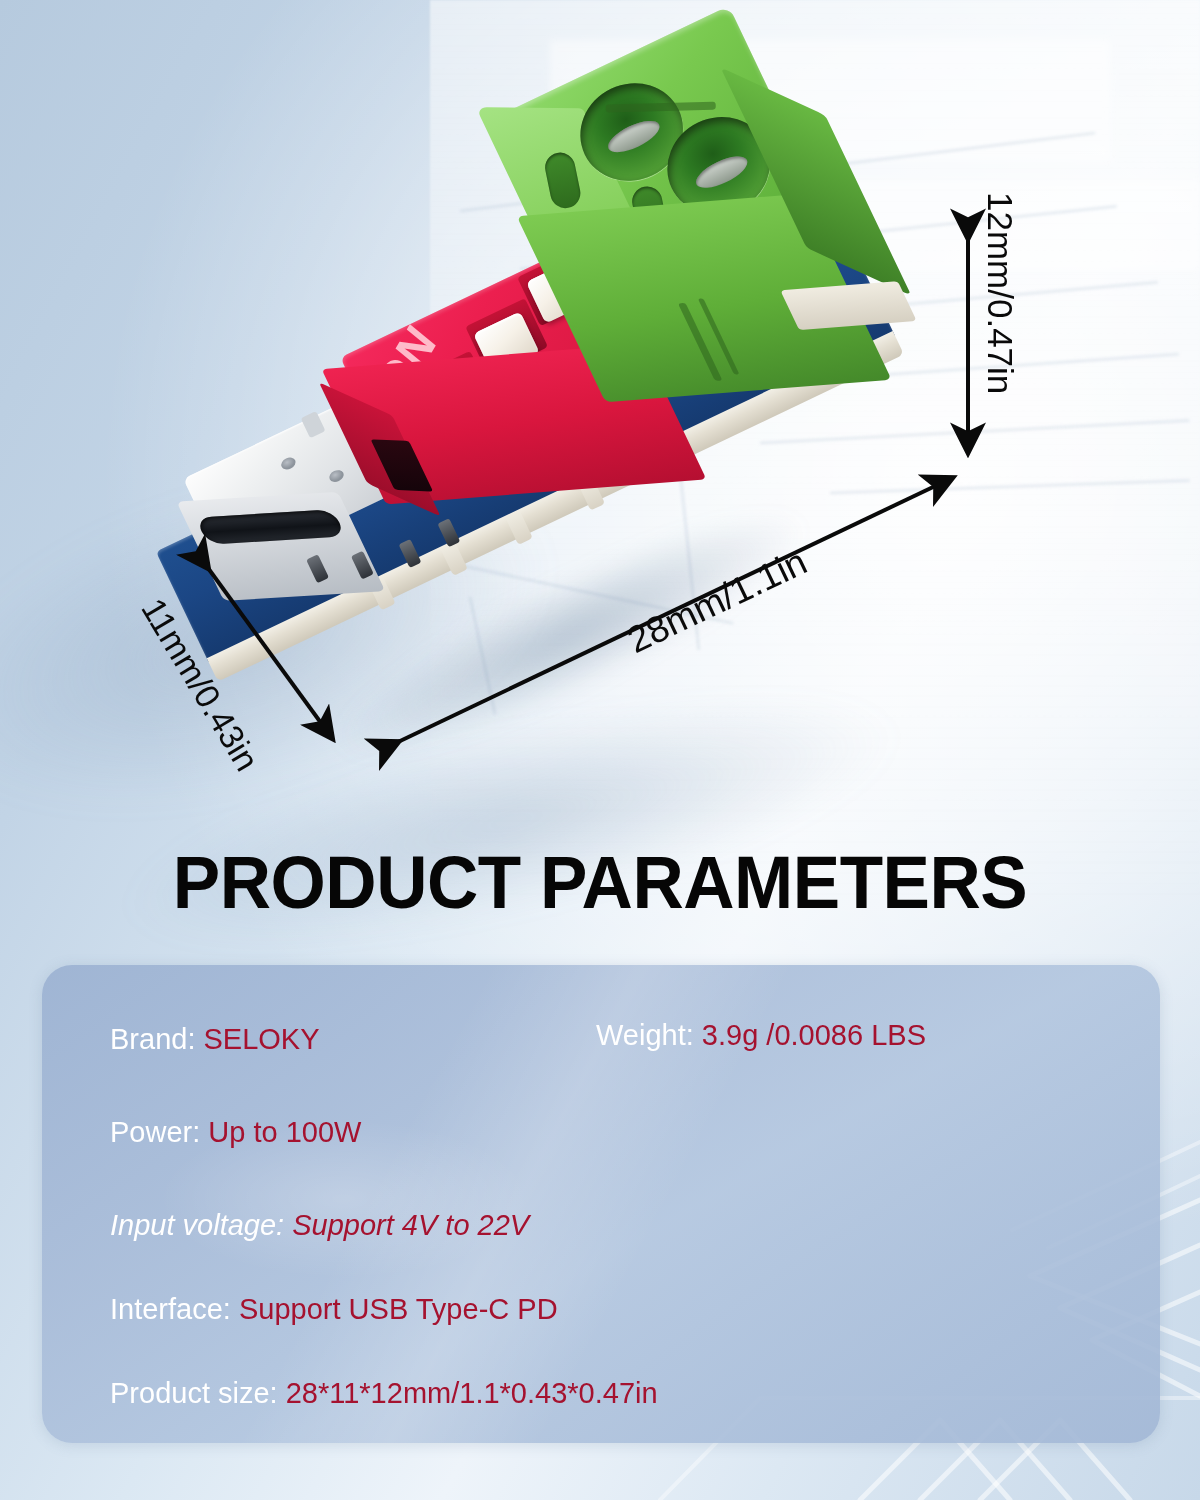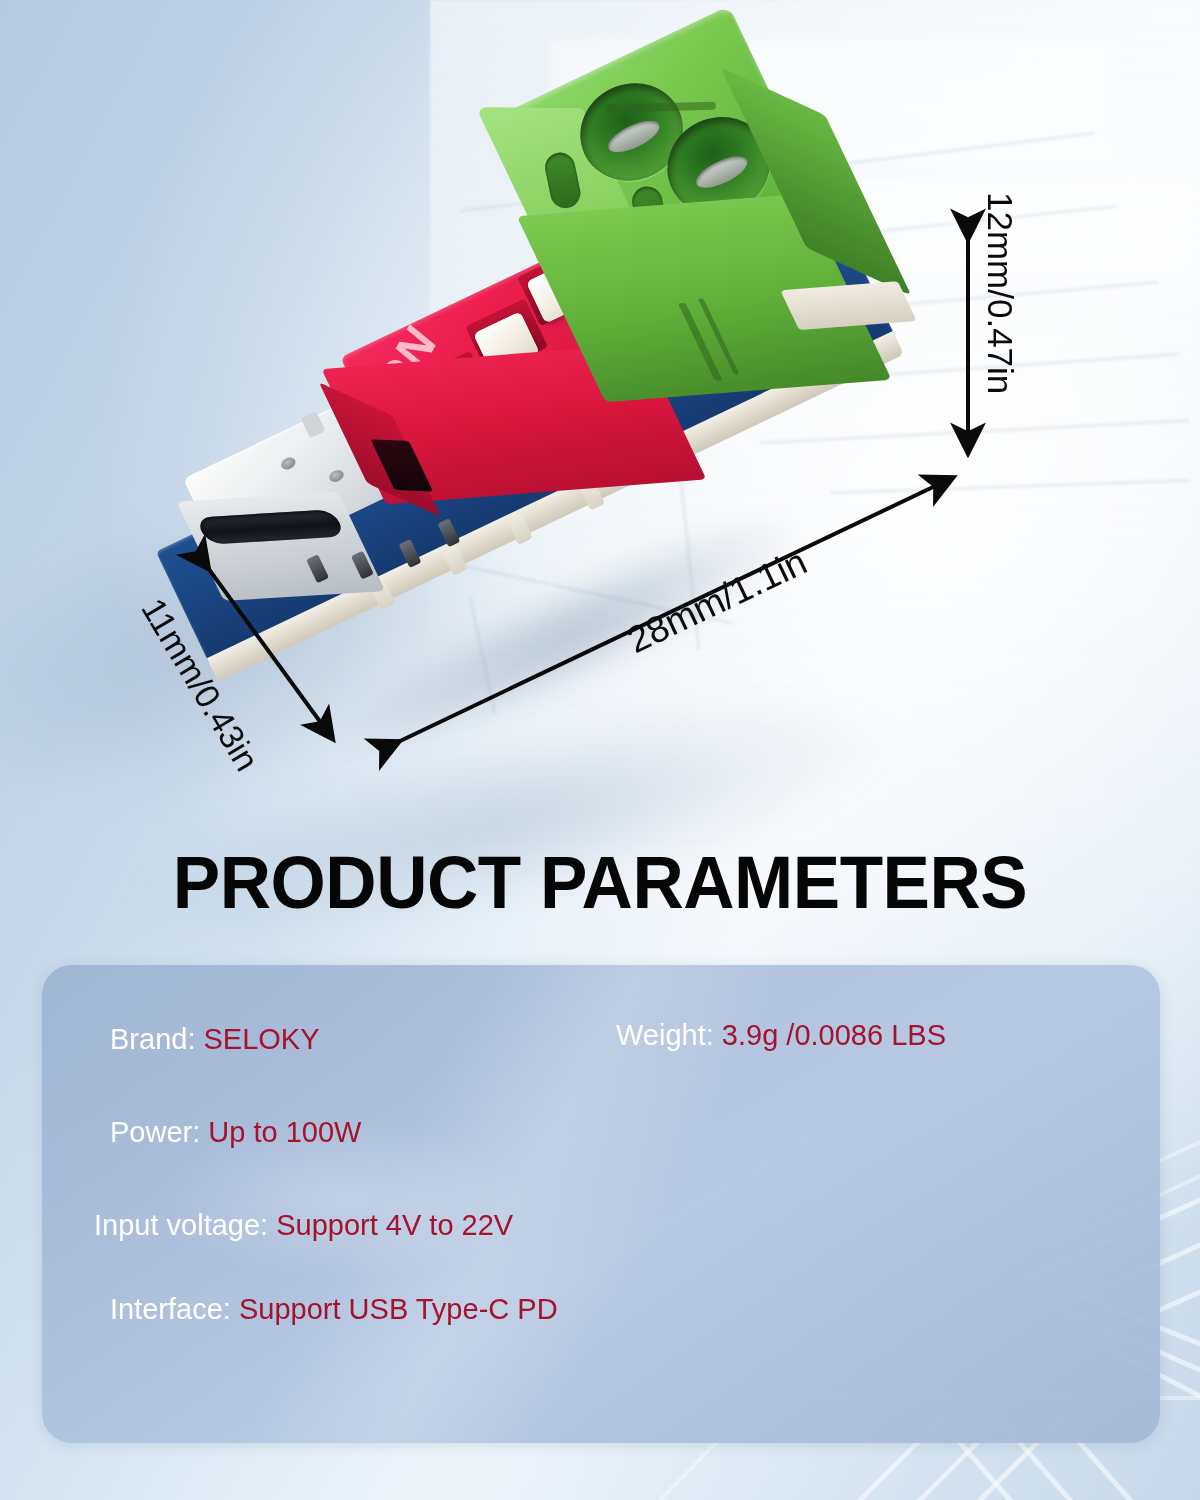--- a/index.html
+++ b/index.html
@@ -372,31 +372,34 @@
 
   <div class="heading">PRODUCT PARAMETERS</div>
 
   <div class="panel">
     <div class="panel-glow"></div>
     <div class="panel-sheen"></div>
 
     <div class="spec" style="left:68px;top:60px;">
       <span class="k">Brand: </span><span class="v">SELOKY</span>
     </div>
-    <div class="spec" style="left:574px;top:56px;">
+    <div class="spec" style="left:554px;top:56px;">
       <span class="k">Weight: </span><span class="v">3.9g /0.0086 LBS</span>
     </div>
 
     <div class="spec" style="left:68px;top:153px;">
       <span class="k">Power: </span><span class="v">Up to 100W</span>
     </div>
 
-    <div class="spec" style="left:52px;top:246px;">
+    <div class="spec" style="left:68px;top:246px;font-style:italic;">
       <span class="k">Input voltage: </span><span class="v">Support 4V to 22V</span>
     </div>
 
     <div class="spec" style="left:68px;top:330px;">
       <span class="k">Interface: </span><span class="v">Support USB Type-C PD</span>
     </div>
 
+    <div class="spec" style="left:68px;top:414px;">
+      <span class="k">Product size: </span><span class="v">28*11*12mm/1.1*0.43*0.47in</span>
+    </div>
   </div>
 
 </div>
 
 </body></html>

